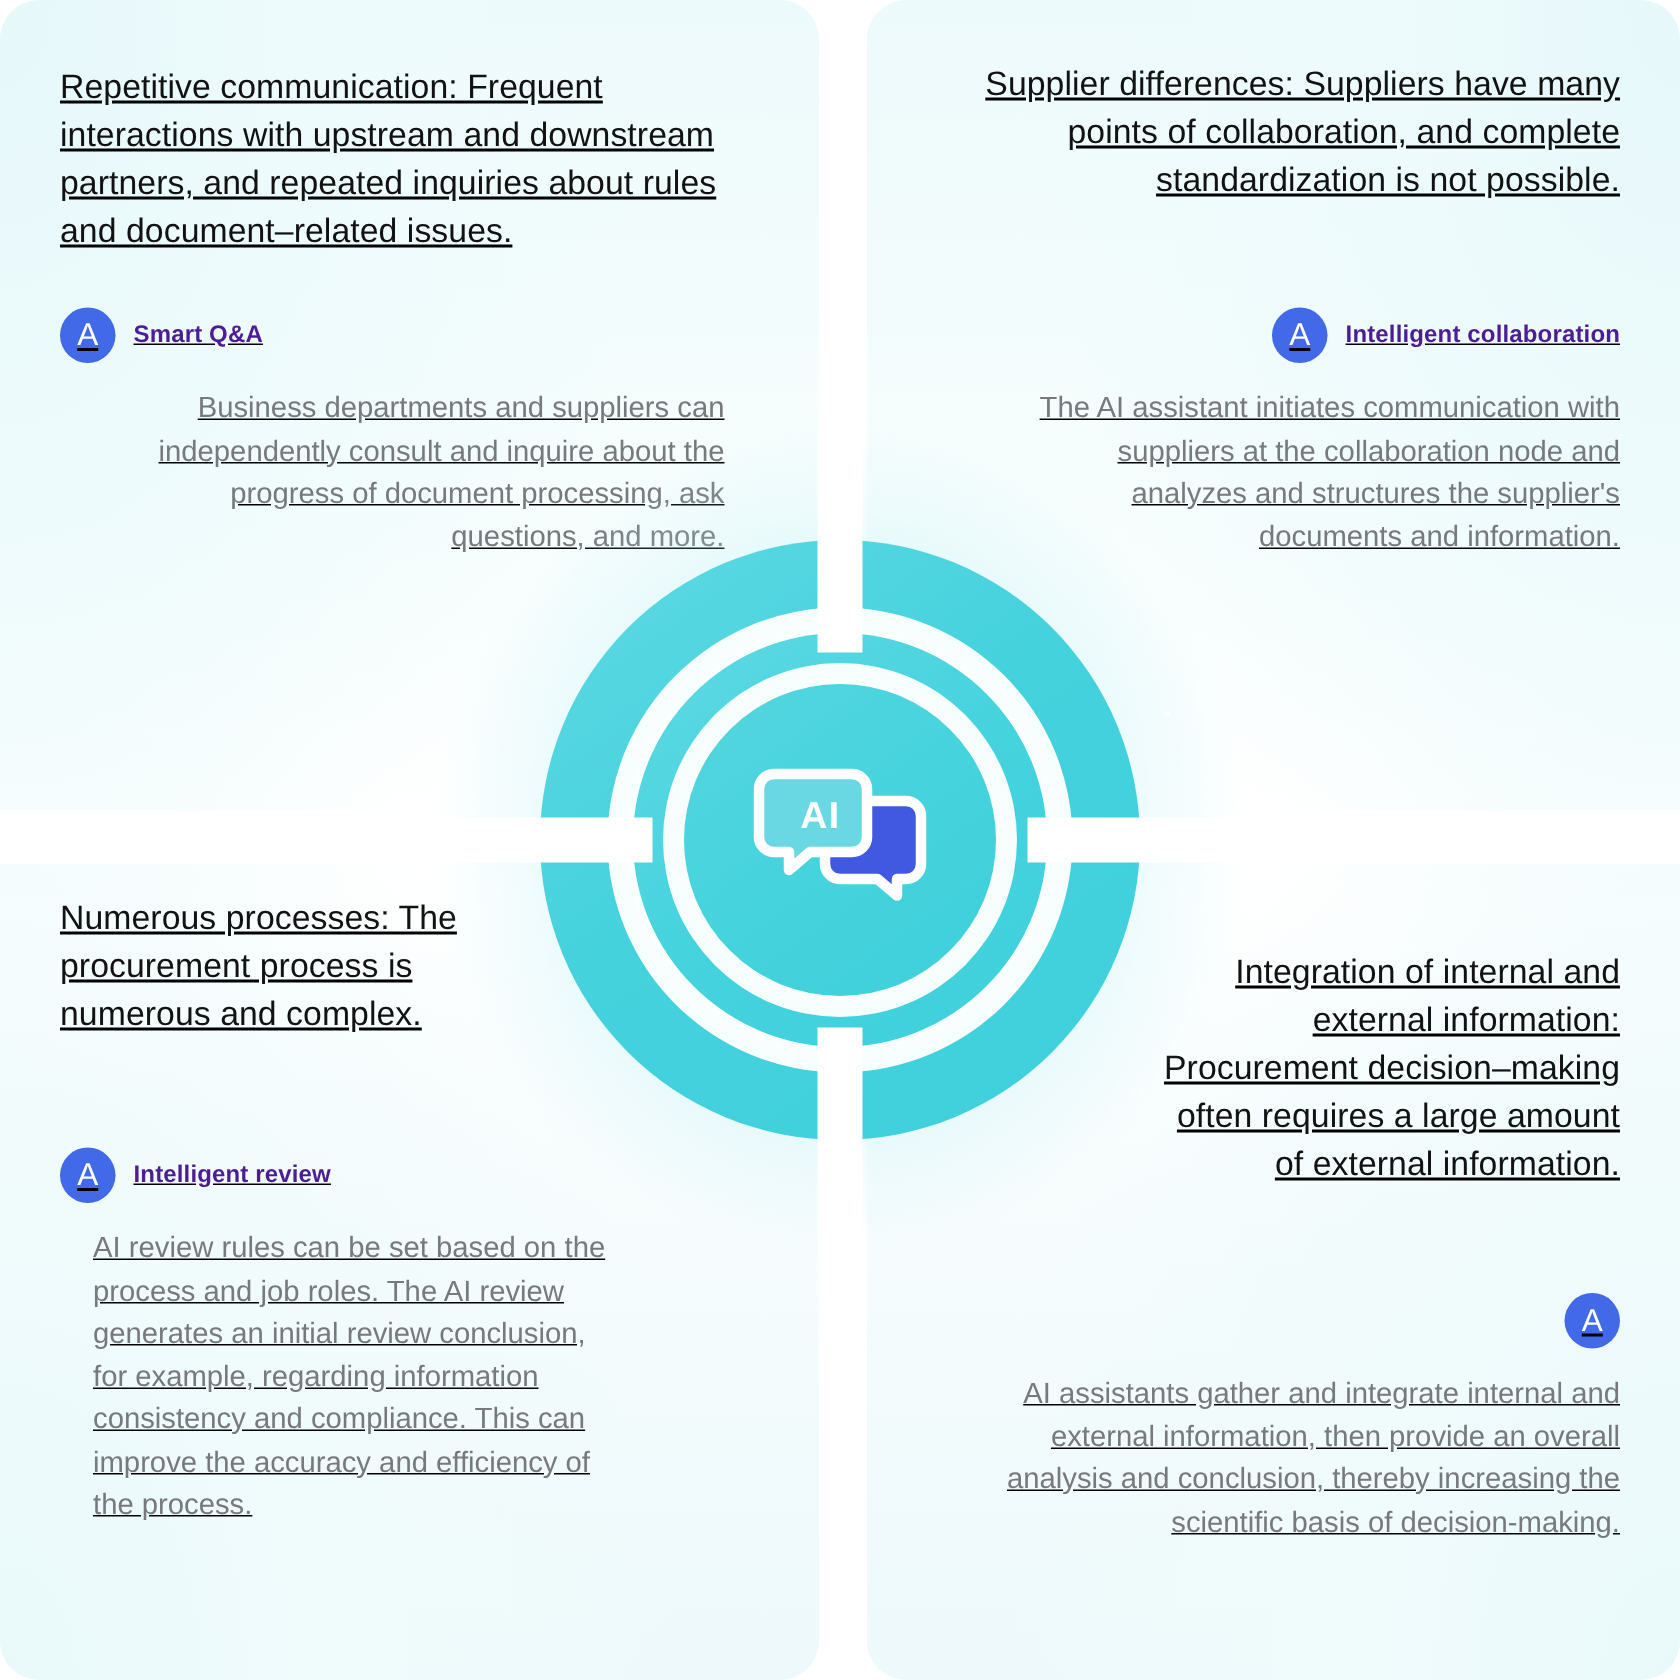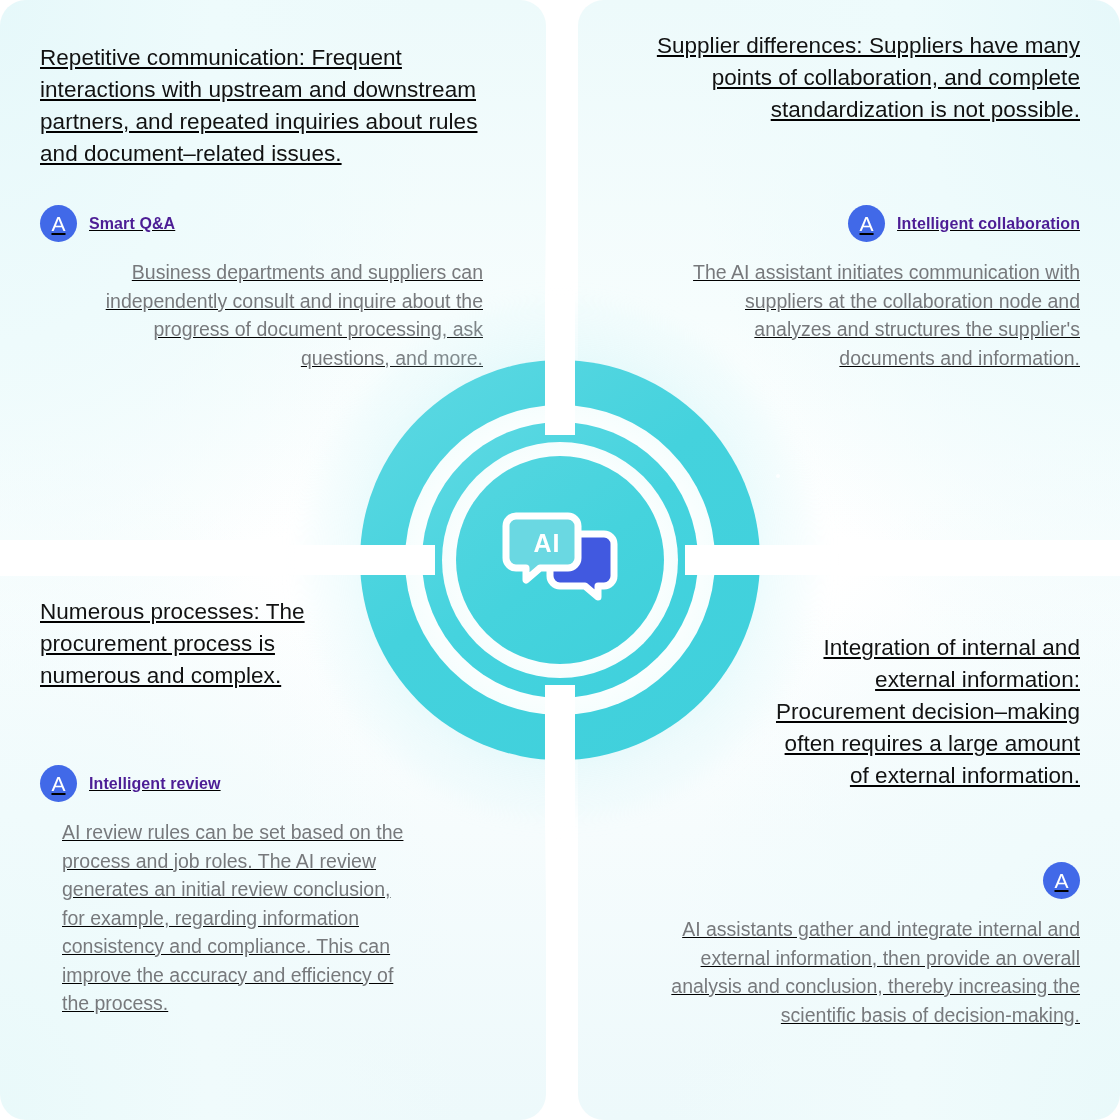--- a/index.html
+++ b/index.html
@@ -214,21 +214,21 @@
     line-height: 28.5px;
     color: #77797c;
     font-weight: 400;
   }
 
   
   .q-tl { left: 40px;  top: 42px;  width: 480px; text-align: left; }
   .q-tl-feat { left: 40px;  top: 205px; width: 450px; text-align: left; }
   .q-tl-desc { margin-left: 53px; margin-top: 16px; width: 390px; text-align: right; }
 
-  .q-tr { left: 612px; top: 30px;  width: 468px; text-align: right; }
+  .q-tr { left: 612px; top: 40px;  width: 468px; text-align: right; }
   .q-tr-feat { left: 630px; top: 205px; width: 450px; text-align: right; }
   .q-tr-desc { margin-left: auto; margin-right: 0; margin-top: 16px; width: 410px; text-align: right; }
 
   .q-bl { left: 40px;  top: 596px; width: 310px; text-align: left; }
   .q-bl-feat { left: 40px;  top: 765px; width: 450px; text-align: left; }
   .q-bl-desc { margin-left: 22px; margin-top: 16px; width: 350px; }
 
   .q-br { left: 770px; top: 632px; width: 310px; text-align: right; }
   .q-br-feat { left: 630px; top: 862px; width: 450px; text-align: right; }
   .q-br-desc { margin-left: auto; margin-right: 0; margin-top: 16px; width: 415px; text-align: right; }

